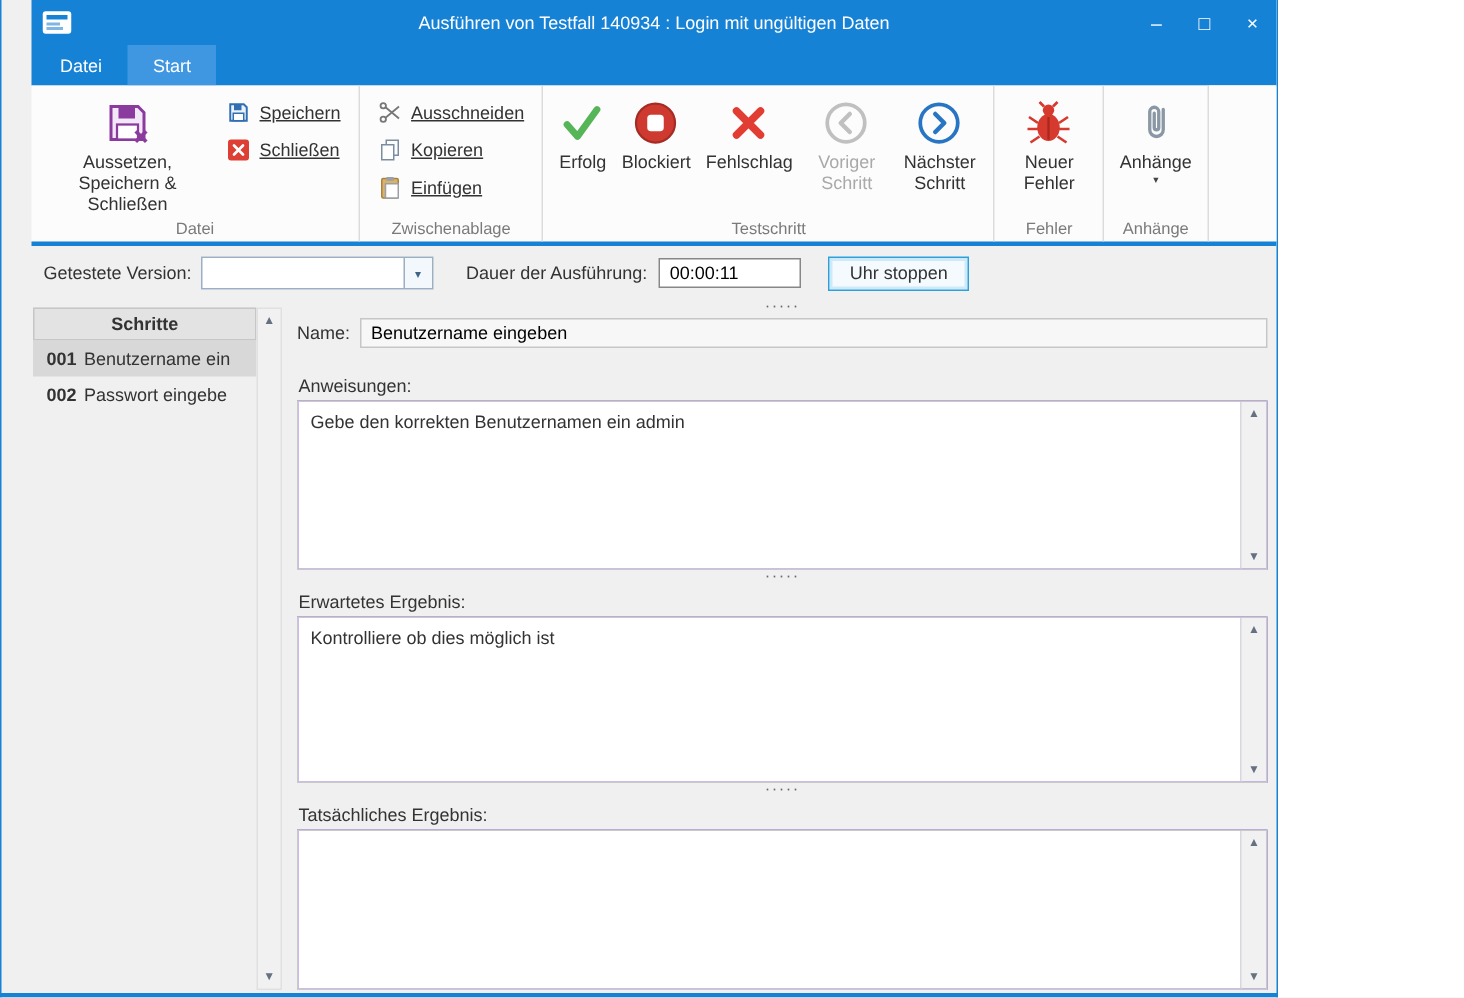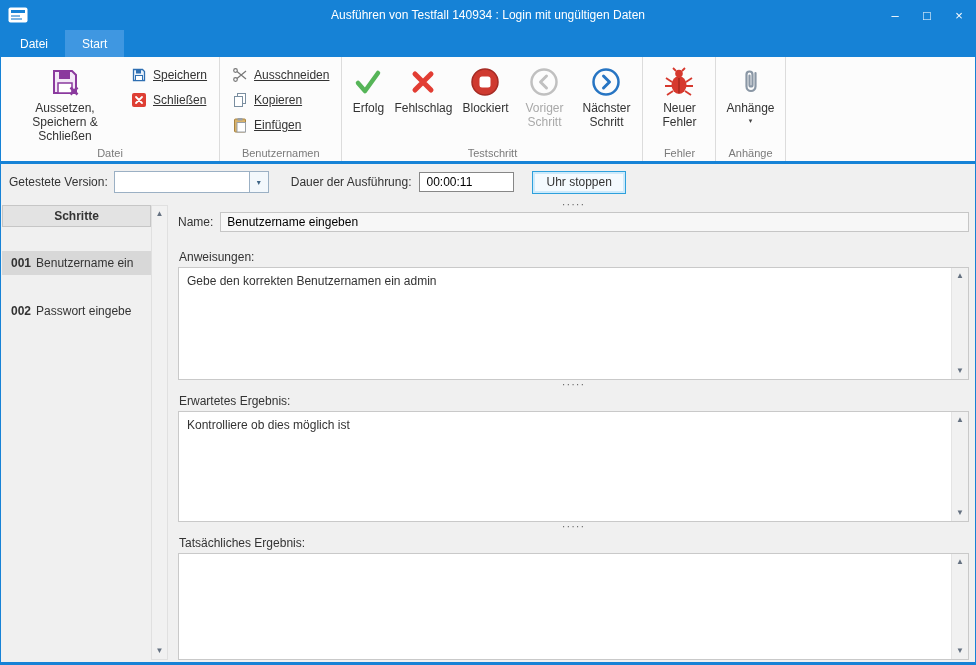--- a/index.html
+++ b/index.html
@@ -1,21 +1,21 @@
 <!DOCTYPE html>
 <html><head>
 <meta charset="utf-8">
 <style>
   * { margin:0; padding:0; box-sizing:border-box; }
   html,body { width:976px; height:665px; }
   body { font-family:"Liberation Sans","DejaVu Sans",sans-serif; font-size:12px; color:#333; background:#fff; }
 
-  .window { width:976px; height:665px; display:flex; flex-direction:column;
+  .window { width:852px; height:665px; display:flex; flex-direction:column;
             border-left:1px solid #1682d6; border-right:1px solid #1682d6; border-bottom:3px solid #1682d6;
-            background:#f0f0f0; overflow:hidden; }
+            background:#f0f0f0; overflow:hidden;padding-left:20px; }
 
   
   .titlebar { height:30px; background:#1682d6; display:flex; align-items:center; position:relative; flex:0 0 30px; }
   .app-icon { width:20px; height:16px; margin-left:7px; z-index:2; }
   .title { position:absolute; left:0; right:0; text-align:center; color:#fff; font-size:12px; }
   .win-controls { margin-left:auto; display:flex; z-index:2; }
   .win-btn { width:32px; height:30px; display:flex; align-items:center; justify-content:center; color:#fff; font-size:13px; }
 
   
   .tabrow { height:27px; background:#1682d6; display:flex; align-items:stretch; padding-left:2px; flex:0 0 27px; }
@@ -47,21 +47,21 @@
                color:#3f6586; font-size:8px; background:#f3f8fc; }
   .dur-label { margin-left:22px; }
   .duration-input { width:95px; height:20px; border:1px solid #878787; background:#fff; padding:0 6px; font:inherit; margin-left:8px; }
   .stop-btn { margin-left:18px; height:23px; padding:0 13px; background:#f4fafe; border:1px solid #2da0dc;
               box-shadow:inset 0 0 0 2px #cdeafb; font:inherit; }
 
   
   .content { flex:1; display:flex; min-height:0; }
 
   .steps-panel { width:166px; margin:5px 0 2px 1px; display:flex; flex:0 0 166px; }
-  .steps-main { flex:1; display:flex; flex-direction:column; min-width:0;gap:24px; }
+  .steps-main { flex:1; display:flex; flex-direction:column; min-width:0; }
   .steps-header { height:22px; background:#e3e3e3; border:1px solid #c6c6c6; display:flex; align-items:center; justify-content:center;
                   font-weight:bold; flex:0 0 22px; }
   .step-item { height:24px; display:flex; align-items:center; padding-left:9px; white-space:nowrap; overflow:hidden; }
   .step-item.selected { background:#d8d8d8; }
   .step-num { font-weight:bold; margin-right:5px; }
   .vscroll { width:17px; background:#f1f1f1; border:1px solid #e0e0e0; display:flex; flex-direction:column;
              justify-content:space-between; align-items:center; flex:0 0 17px; }
   .scroll-arrow { font-size:8px; color:#657181; padding:4px 0; line-height:8px; }
 
   .form { flex:1; margin:0 6px 2px 10px; display:flex; flex-direction:column; min-width:0; }
@@ -167,48 +167,48 @@
           <span class="sicon">
             <svg viewBox="0 0 16 16" width="16" height="16">
                 <rect x="2.5" y="2" width="11" height="13" rx="1" fill="#d9b36c" stroke="#a8823e"></rect>
                 <rect x="5.5" y="1" width="5" height="2.5" rx="0.5" fill="#9aa0a6"></rect>
                 <rect x="5" y="5.5" width="8.5" height="9.5" fill="#fff" stroke="#9aa0a6"></rect>
               </svg>
           </span>
           <span>Einfügen</span>
         </button>
       </div>
-      <div class="rgroup-label">Benutzernamen</div>
+      <div class="rgroup-label">Zwischenablage</div>
     </div>
 
     <div class="rgroup">
       <button class="bigbtn">
         <span class="bicon">
           <svg viewBox="0 0 32 32" width="32" height="32">
               <path d="M6 17l7 8L26 7" fill="none" stroke="#56b558" stroke-width="4.5" stroke-linecap="round" stroke-linejoin="round"></path>
             </svg>
         </span>
         <span>Erfolg</span>
-      </button>
-      <button class="bigbtn">
-        <span class="bicon">
-          <svg viewBox="0 0 32 32" width="32" height="32">
-              <path d="M8 8l16 16M24 8L8 24" stroke="#e23d33" stroke-width="5" stroke-linecap="round"></path>
-            </svg>
-        </span>
-        <span>Fehlschlag</span>
       </button>
       <button class="bigbtn">
         <span class="bicon">
           <svg viewBox="0 0 32 32" width="32" height="32">
               <circle cx="16" cy="16" r="13" fill="#cf3a30" stroke="#a52b24" stroke-width="1.5"></circle>
               <rect x="10.5" y="10.5" width="11" height="11" rx="2.5" fill="#fff"></rect>
             </svg>
         </span>
         <span>Blockiert</span>
+      </button>
+      <button class="bigbtn">
+        <span class="bicon">
+          <svg viewBox="0 0 32 32" width="32" height="32">
+              <path d="M8 8l16 16M24 8L8 24" stroke="#e23d33" stroke-width="5" stroke-linecap="round"></path>
+            </svg>
+        </span>
+        <span>Fehlschlag</span>
       </button>
       <button class="bigbtn narrow disabled">
         <span class="bicon">
           <svg viewBox="0 0 32 32" width="32" height="32">
               <circle cx="16" cy="16" r="12.5" fill="none" stroke="#c0c0c0" stroke-width="2.5"></circle>
               <path d="M18.5 10l-6 6 6 6" fill="none" stroke="#c0c0c0" stroke-width="3" stroke-linecap="round" stroke-linejoin="round"></path>
             </svg>
         </span>
         <span>Voriger Schritt</span>
       </button>

